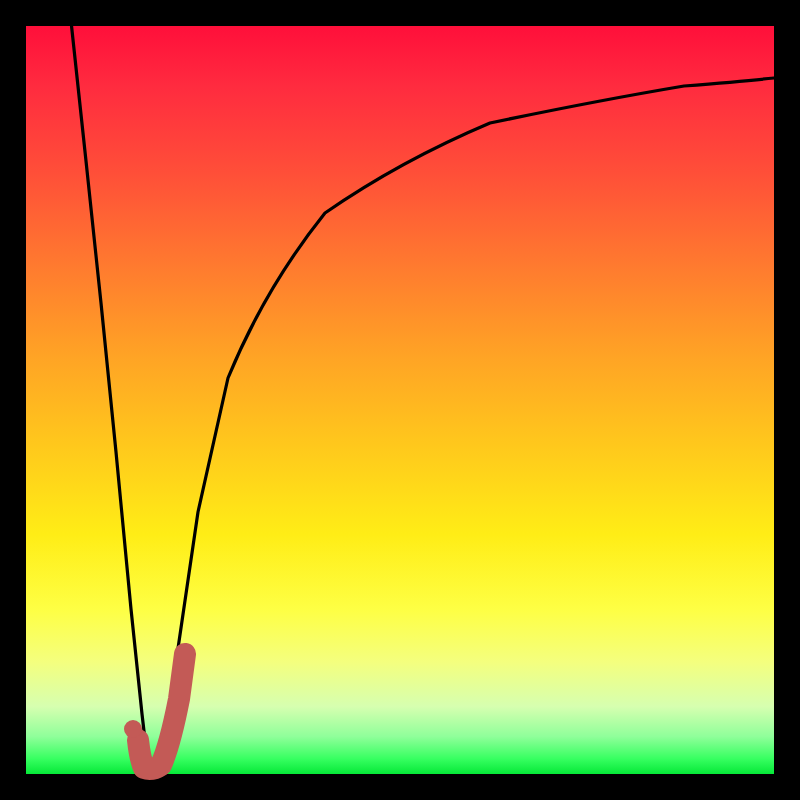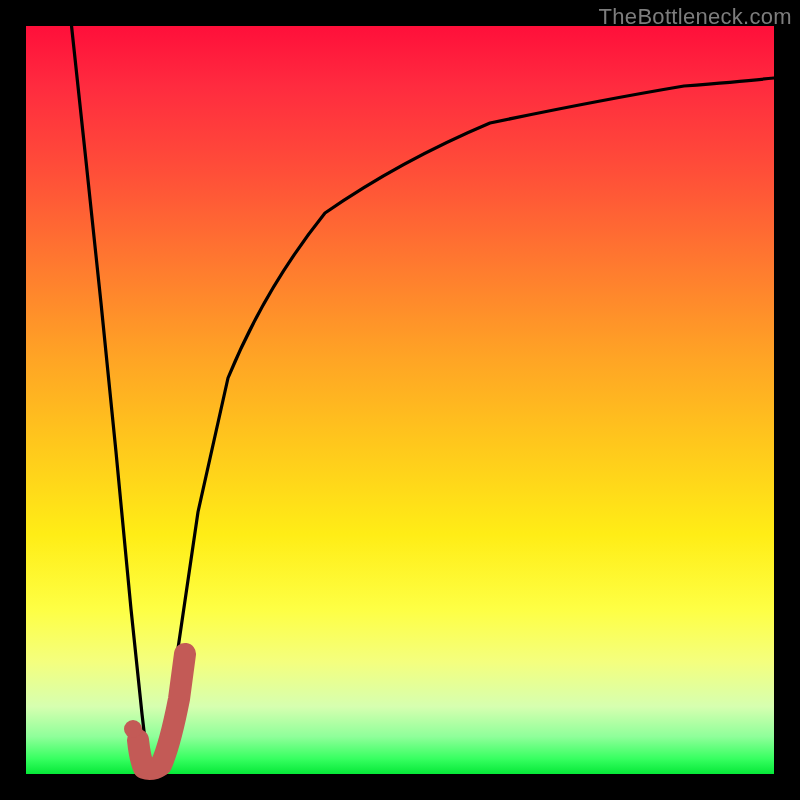--- a/index.html
+++ b/index.html
@@ -103,14 +103,13 @@
 
       <path class="marker" d="M 112 714
                Q 114 733 118 742
                Q 126 745 135 739
                Q 144 719 153 673
                L 159 628"></path>
       <circle class="dot" cx="107" cy="703" r="9"></circle>
     </svg>
   </div>
 
-  <div class="watermark">TheBottleneck.com</div>
 </div>
 
 </body></html>

